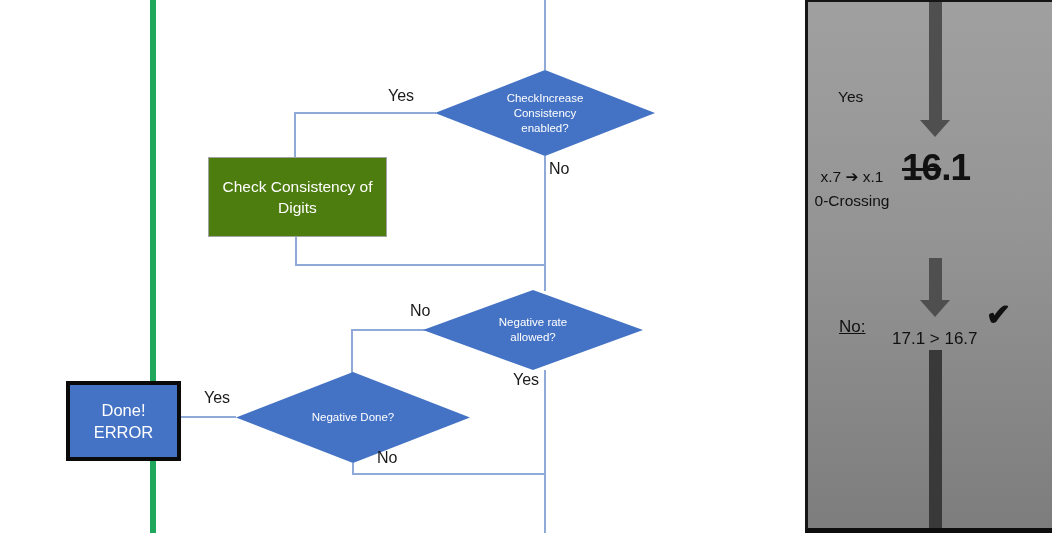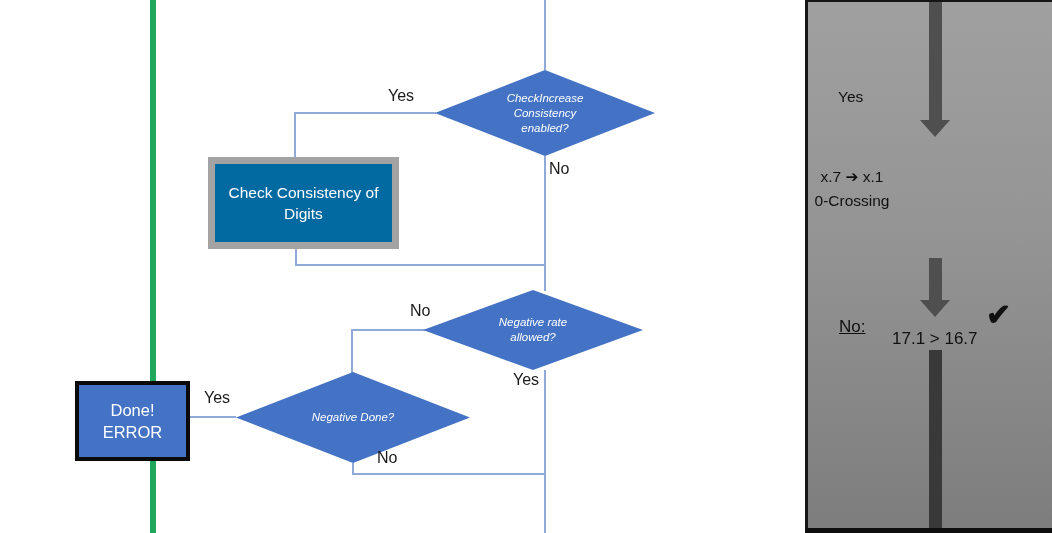--- a/index.html
+++ b/index.html
@@ -11,32 +11,32 @@
   .abs{position:absolute;}
   
   .green-line{left:150px;top:0;width:6px;height:533px;background:#1fa75c;z-index:1;}
   
   .conn{background:#8fa9d9;z-index:1;}
   
   .diamond{
     background:#4472c4;z-index:2;
     clip-path:polygon(50% 0,100% 50%,50% 100%,0 50%);
     display:flex;align-items:center;justify-content:center;
-    color:#ffffff;text-align:center;font-size:11.5px;line-height:15px;font-style:italic;
+    color:#ffffff;text-align:center;font-size:11.5px;line-height:15px;
   }
   .diamond .inner{display:block;}
   .proc{
-    background:#0369a1;border:7px solid #a3a3a3;z-index:2;
+    background:#4d7c0f;border:1px solid #a3a3a3;z-index:2;
     display:flex;align-items:center;justify-content:center;
     color:#ffffff;text-align:center;font-size:15.5px;line-height:21px;
   }
   .done{
     background:#4472c4;border:4px solid #0a0a0a;z-index:3;
     display:flex;flex-direction:column;align-items:center;justify-content:center;
-    color:#ffffff;text-align:center;font-size:16.5px;line-height:22px;margin-left:9px;
+    color:#ffffff;text-align:center;font-size:16.5px;line-height:22px;
   }
   .edge-label{color:#1a1a1a;font-size:16px;z-index:4;}
   
   .panel{
     left:805px;top:0;width:247px;height:533px;box-sizing:border-box;
     border-left:3px solid #151515;border-top:2px solid #151515;border-bottom:5px solid #0e0e0e;
     background:linear-gradient(180deg,#a0a0a0 0%,#949494 45%,#7d7d7d 100%);
     z-index:2;
   }
   .panel .shaft{position:absolute;left:121px;width:13px;background:#4f4f4f;}
@@ -106,20 +106,21 @@
   <div class="head" style="top:118px;"></div>
 
   <div class="panel-text p-yes">Yes</div>
 
   <div class="panel-text p-rule">
     <div>x.7 ➔ x.1</div>
     <div>0-Crossing</div>
   </div>
 
   <div class="panel-text p-values">
+    <div><span class="struck">16</span><span>.1</span></div>
   </div>
 
   <div class="shaft" style="top:256px;height:42px;"></div>
   <div class="head" style="top:298px;"></div>
 
   <div class="panel-text p-no">No:</div>
   <div class="panel-text p-comp">17.1 &gt; 16.7</div>
   <div class="panel-text p-check">✔</div>
 
   <div class="shaft dark" style="top:348px;height:178px;"></div>

